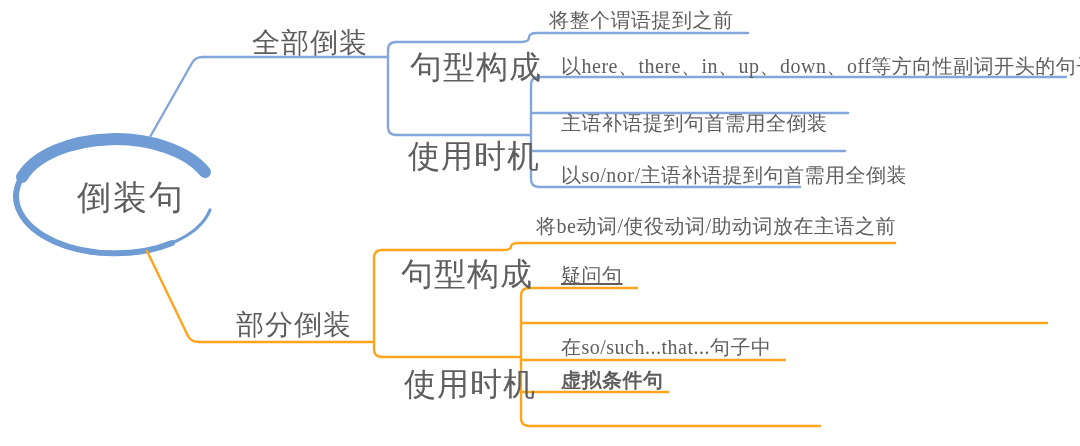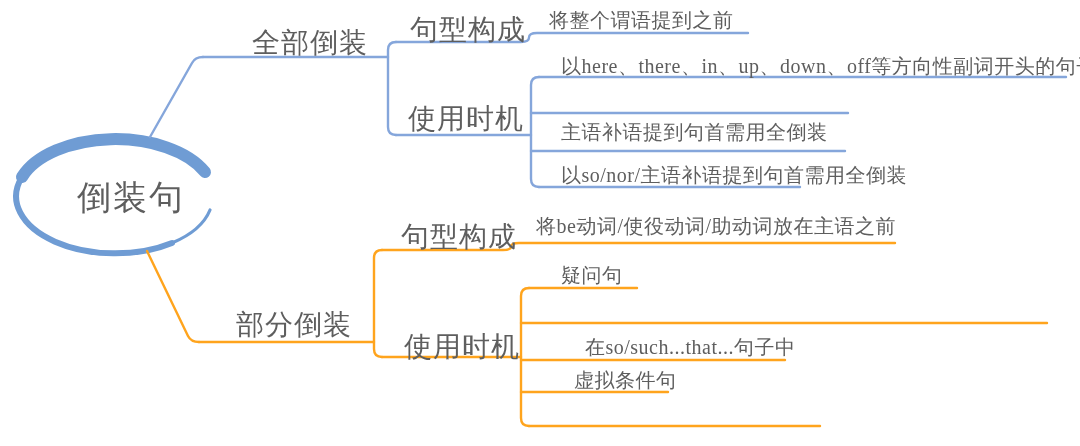--- a/index.html
+++ b/index.html
@@ -12,21 +12,21 @@
   .node-label{
     position:absolute;
     color:#5e5e5e;
     white-space:nowrap;
     line-height:1.05;
     letter-spacing:1px;
     cursor:default;
     font-family:"Liberation Serif","DejaVu Serif",serif;
   }
   .lvl1{font-size:28px;}
-  .lvl2{font-size:28px;}
+  .lvl2{font-size:32px;margin-top:36px;}
   .leaf{font-size:20px;letter-spacing:0.5px;}
   .root-label{font-size:34px;letter-spacing:2px;}
 </style>
 </head>
 <body>
 
 <div id="canvas">
 
   <svg width="1080" height="446" viewBox="0 0 1080 446">
 
@@ -68,28 +68,28 @@
 
   <div class="node-label lvl1" style="left:252px;top:28px;">全部倒装</div>
 
   <div class="node-label lvl2" style="left:410px;top:15px;">句型构成</div>
 
   <div class="node-label leaf" style="left:549px;top:10px;">将整个谓语提到之前</div>
 
   <div class="node-label lvl2" style="left:408px;top:104px;">使用时机</div>
 
   <div class="node-label leaf" style="left:561px;top:56px;">以here、there、in、up、down、off等方向性副词开头的句子</div>
-  <div class="node-label leaf" style="left:561px;top:122px;">主语补语提到句首需用全倒装</div>
+  <div class="node-label leaf" style="left:561px;top:113px;">主语补语提到句首需用全倒装</div>
   <div class="node-label leaf" style="left:561px;top:165px;">以so/nor/主语补语提到句首需用全倒装</div>
 
   <div class="node-label lvl1" style="left:236px;top:310px;">部分倒装</div>
 
   <div class="node-label lvl2" style="left:401px;top:222px;">句型构成</div>
 
   <div class="node-label leaf" style="left:536px;top:216px;">将be动词/使役动词/助动词放在主语之前</div>
 
   <div class="node-label lvl2" style="left:404px;top:332px;">使用时机</div>
 
-  <div class="node-label leaf" style="left:561px;top:265px;">疑问句</div>
-  <div class="node-label leaf" style="left:585px;top:337px;">在so/such...that...句子中</div>
-  <div class="node-label leaf" style="left:574px;top:370px;">虚拟条件句</div>
+  <div class="node-label leaf" style="left:561px;top:265px;text-decoration:underline;">疑问句</div>
+  <div class="node-label leaf" style="left:561px;top:337px;">在so/such...that...句子中</div>
+  <div class="node-label leaf" style="left:561px;top:370px;font-weight:bold;">虚拟条件句</div>
 
 </div>
 
 </body></html>

